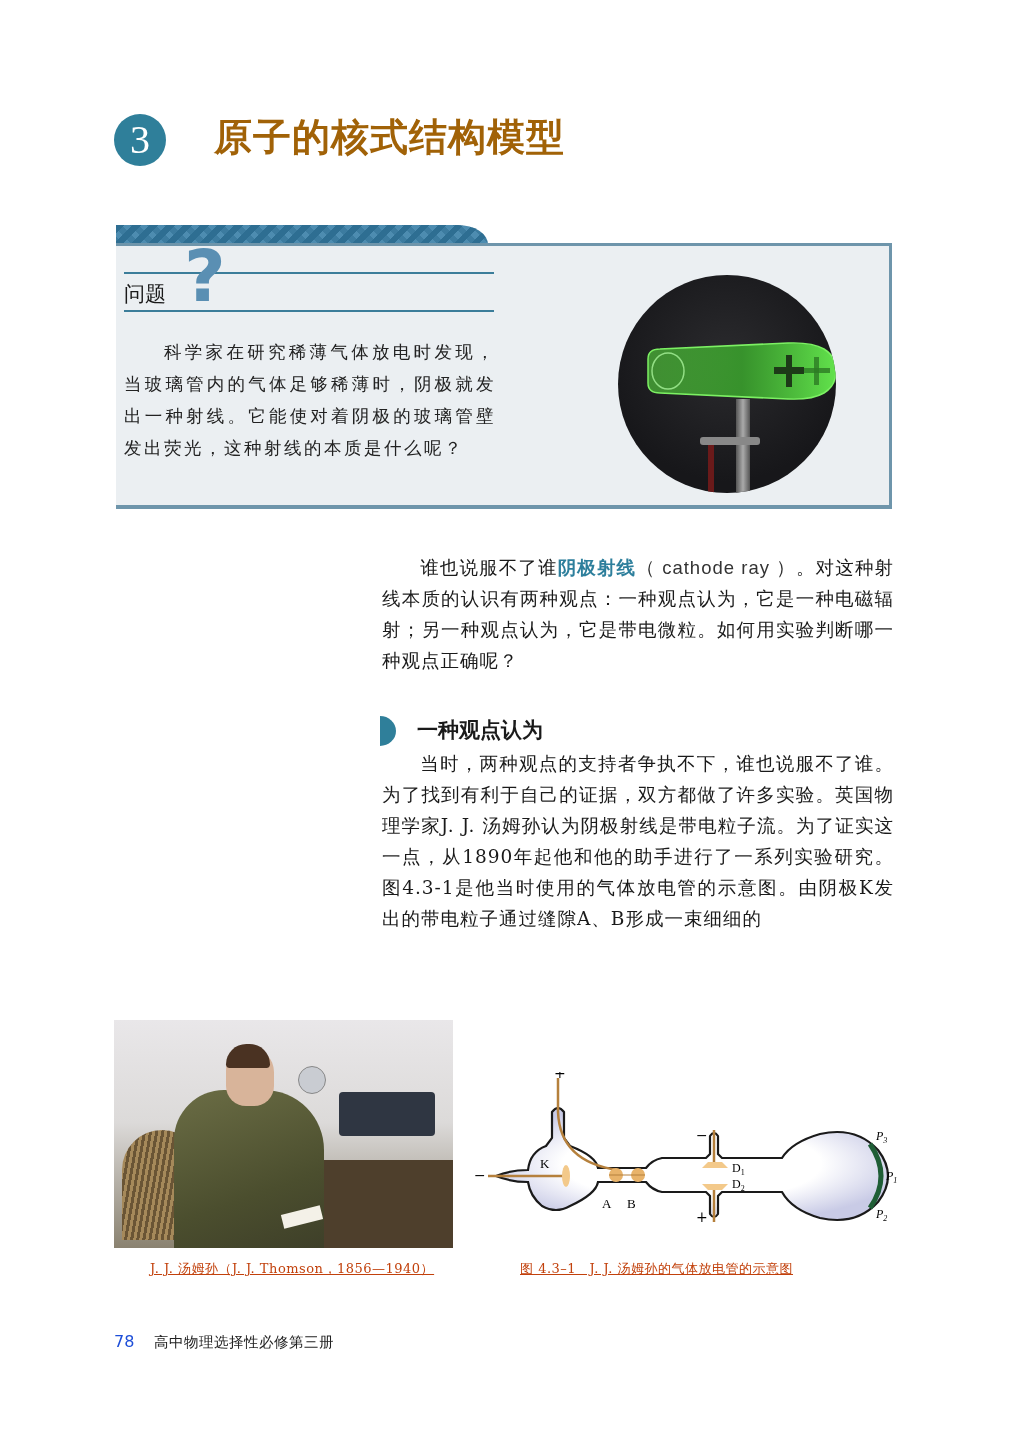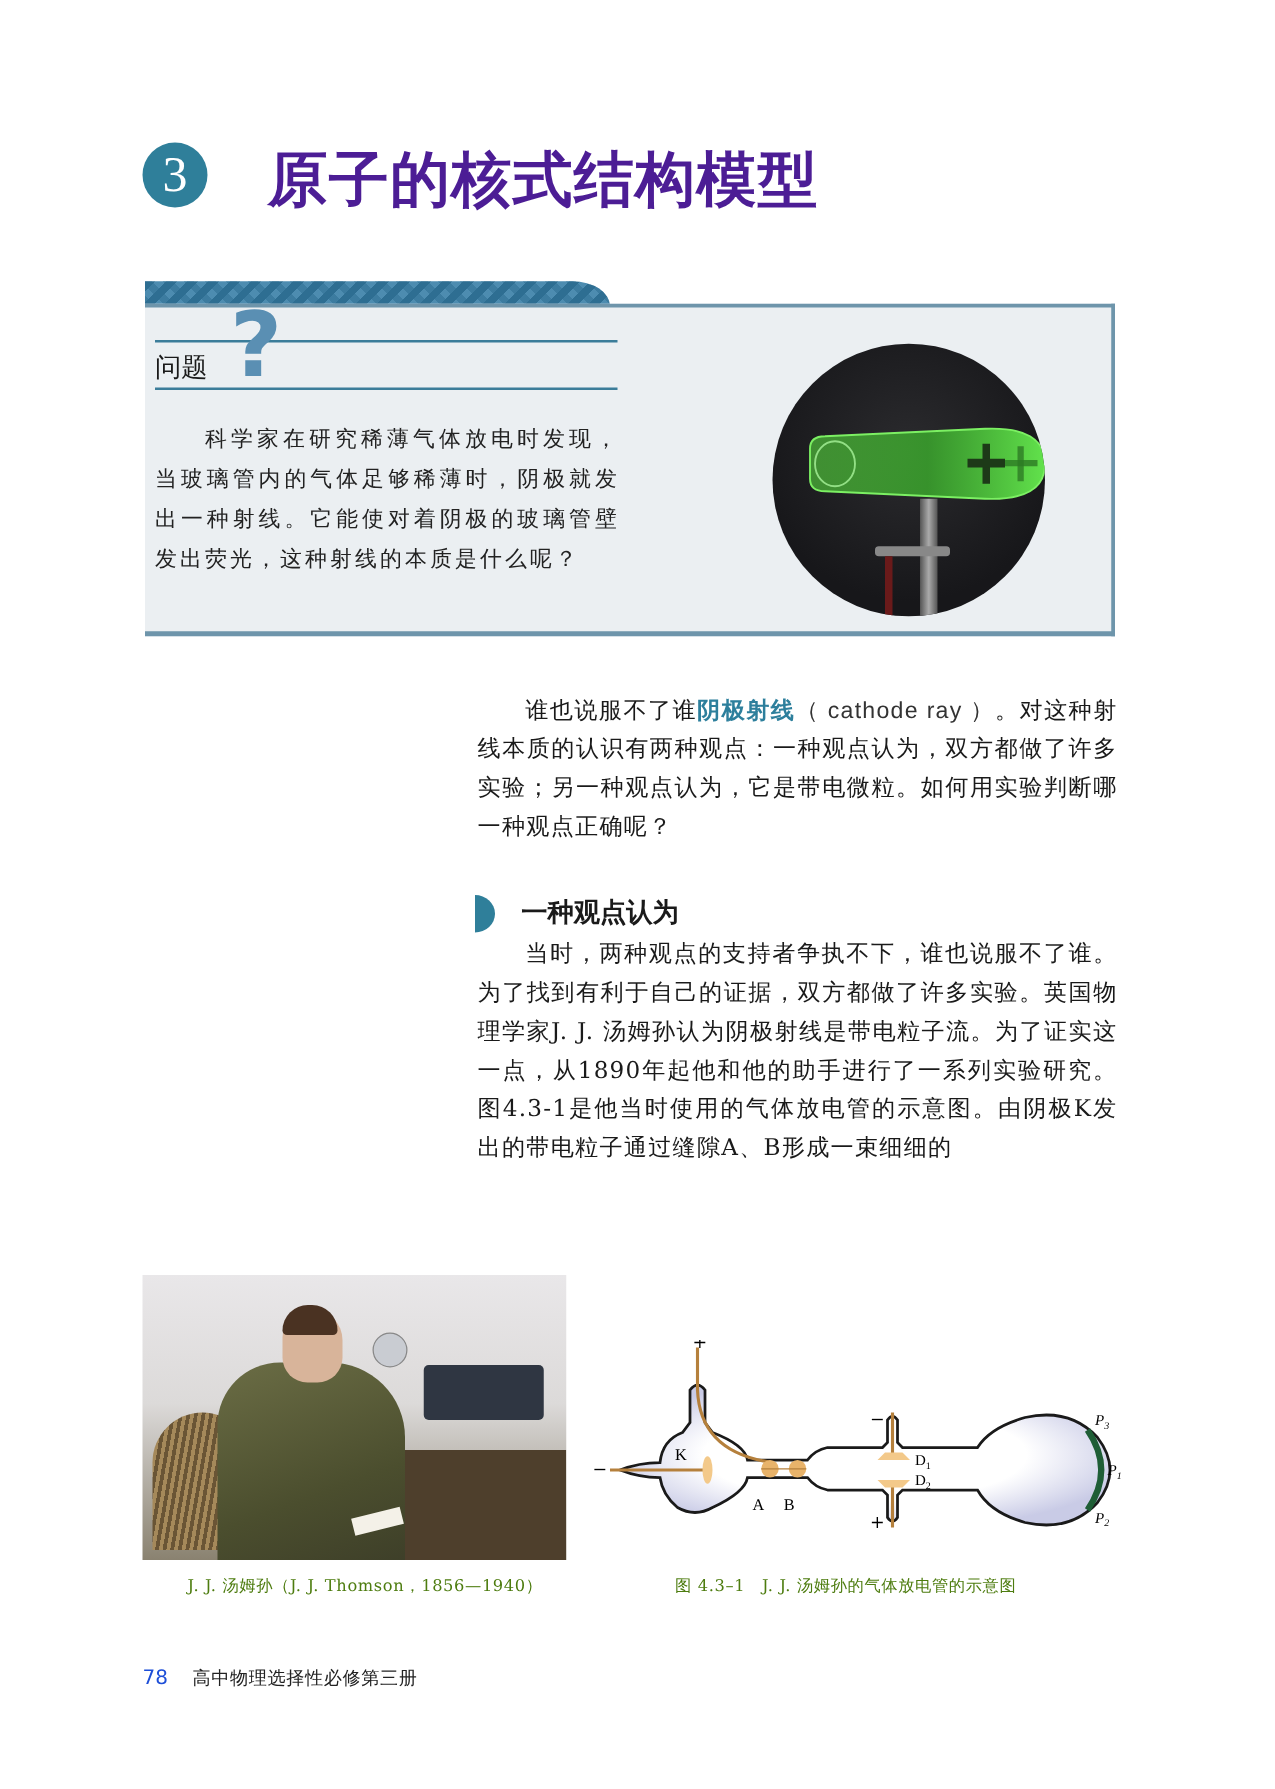--- a/index.html
+++ b/index.html
@@ -4,21 +4,21 @@
   <style>
     html, body { margin: 0; padding: 0; background: #ffffff; }
     body { width: 1020px; height: 1431px; position: relative; overflow: hidden;
       font-family: "DejaVu Serif", "Liberation Serif", serif; color: #222; }
 
     
     .title-badge { position: absolute; left: 114px; top: 114px; width: 52px; height: 52px;
       border-radius: 50%; background: #2f7f9a; color: #fff; font-family: "Liberation Serif", serif;
       font-size: 40px; line-height: 52px; text-align: center; }
     .title-text { position: absolute; left: 214px; top: 112px; font-family: "DejaVu Serif", serif;
-      font-size: 48px; font-weight: bold; color: #4c1d95; letter-spacing: 1px; white-space: nowrap; }
+      font-size: 38px; font-weight: bold; color: #a16207; letter-spacing: 1px; white-space: nowrap; }
 
     
     .qbox-stripe { position: absolute; left: 116px; top: 225px; width: 372px; height: 20px;
       border-top-right-radius: 30px 20px; overflow: hidden;
       background: repeating-linear-gradient(135deg, #2e6e92 0 6px, #4d8cb0 6px 12px); }
     .qbox-stripe::after { content: ""; position: absolute; inset: 0;
       background: repeating-linear-gradient(45deg, rgba(46,110,146,0.55) 0 6px, rgba(80,140,176,0.0) 6px 12px); }
     .qbox { position: absolute; left: 116px; top: 243px; width: 776px; height: 266px;
       background: #ebeff2; border-right: 3px solid #6e95ab; border-top: 3px solid #6e95ab;
       border-bottom: 4px solid #6e95ab; box-sizing: border-box; }
@@ -62,21 +62,21 @@
       background: #d8b49a; border-radius: 22px 24px 20px 20px; }
     .th-hair { position: absolute; left: 112px; top: 24px; width: 44px; height: 24px; background: #4a3222; border-radius: 22px 22px 4px 4px; }
     .th-desk { position: absolute; left: 190px; top: 140px; width: 149px; height: 88px; background: #4e3f2c; }
     .th-machine { position: absolute; left: 225px; top: 72px; width: 96px; height: 44px; background: #2f3642; border-radius: 4px; }
     .th-bulb { position: absolute; left: 184px; top: 46px; width: 26px; height: 26px; border-radius: 50%; background: #c9ccd2; border: 1px solid #888; }
     .th-coil { position: absolute; left: 8px; top: 110px; width: 80px; height: 110px;
       background: repeating-linear-gradient(100deg, #a5895a 0 3px, #6a5535 3px 6px); border-radius: 40px 40px 0 0; }
     .th-paper { position: absolute; left: 168px; top: 190px; width: 40px; height: 14px; background: #f4f1e8; transform: rotate(-14deg); }
 
     .diagram { position: absolute; left: 466px; top: 1072px; width: 440px; height: 160px; }
-    .cap { position: absolute; font-family: "DejaVu Serif", serif; font-size: 13px; color: #4d7c0f; white-space: nowrap; letter-spacing: 0.5px; }
+    .cap { position: absolute; font-family: "DejaVu Serif", serif; font-size: 13px; color: #c2410c; white-space: nowrap; letter-spacing: 0.5px; text-decoration: underline; }
 
     .folio { position: absolute; left: 114px; top: 1332px; font-family: "DejaVu Sans", sans-serif; font-size: 16px; color: #1d4ed8; }
     .folio-title { position: absolute; left: 154px; top: 1333px; font-family: "DejaVu Sans", sans-serif; font-size: 14.5px; color: #222; letter-spacing: 0.5px; }
   </style>
 </head>
 <body>
 
 <div class="title-badge">3</div>
 <div class="title-text">原子的核式结构模型</div>
 
@@ -103,21 +103,21 @@
     <rect x="136" y="26" width="30" height="7" fill="#1d3a18"></rect>
     <rect x="176" y="16" width="5" height="28" fill="#2d7a24" opacity="0.8"></rect>
     <rect x="166" y="27" width="26" height="5" fill="#2d7a24" opacity="0.8"></rect>
   </svg>
   <div class="stand"></div>
   <div class="mount"></div>
   <div class="wire-red"></div>
 </div>
 
 <div class="para" style="top:552px;">
-  <span class="indent"></span><span>谁也说服不了谁</span><span class="keyword">阴极射线</span><span class="latin">（ cathode ray ）</span><span>。对这种射线本质的认识有两种观点：一种观点认为，双方都做了许多实验；另一种观点认为，它是带电微粒。如何用实验判断哪一种观点正确呢？</span>
+  <span class="indent"></span><span>谁也说服不了谁</span><span class="keyword">阴极射线</span><span class="latin">（ cathode ray ）</span><span>。对这种射线本质的认识有两种观点：一种观点认为，它是一种电磁辐射；另一种观点认为，它是带电微粒。如何用实验判断哪一种观点正确呢？</span>
 </div>
 
 <div class="section-marker"></div>
 <div class="section-title">一种观点认为</div>
 
 <div class="para" style="top:748px;">
   <span class="indent"></span><span>当时，两种观点的支持者争执不下，谁也说服不了谁。为了找到有利于自己的证据，双方都做了许多实验。英国物理学家J. J. 汤姆孙认为阴极射线是带电粒子流。为了证实这一点，从1890年起他和他的助手进行了一系列实验研究。图4.3-1是他当时使用的气体放电管的示意图。由阴极K发出的带电粒子通过缝隙A、B形成一束细细的</span>
 </div>
 
 <div class="thomson">
@@ -164,16 +164,16 @@
   <text x="136" y="136" font-size="13" font-family="Liberation Serif, serif">A</text>
   <text x="161" y="136" font-size="13" font-family="Liberation Serif, serif">B</text>
   <text x="230" y="68" font-size="14" font-family="DejaVu Serif, serif">−</text>
   <text x="230" y="150" font-size="14" font-family="DejaVu Serif, serif">+</text>
   <text x="266" y="100" font-size="12" font-family="Liberation Serif, serif">D<tspan font-size="8" dy="3">1</tspan></text>
   <text x="266" y="116" font-size="12" font-family="Liberation Serif, serif">D<tspan font-size="8" dy="3">2</tspan></text>
   <text x="410" y="68" font-size="12" font-style="italic" font-family="Liberation Serif, serif">P<tspan font-size="8" dy="3">3</tspan></text>
   <text x="420" y="108" font-size="12" font-style="italic" font-family="Liberation Serif, serif">P<tspan font-size="8" dy="3">1</tspan></text>
   <text x="410" y="146" font-size="12" font-style="italic" font-family="Liberation Serif, serif">P<tspan font-size="8" dy="3">2</tspan></text>
 </svg>
-<div class="cap" style="left:540px; top:1260px;">图 4.3–1　J. J. 汤姆孙的气体放电管的示意图</div>
+<div class="cap" style="left:520px; top:1260px;">图 4.3–1　J. J. 汤姆孙的气体放电管的示意图</div>
 
 <div class="folio">78</div>
 <div class="folio-title">高中物理选择性必修第三册</div>
 
 </body></html>

